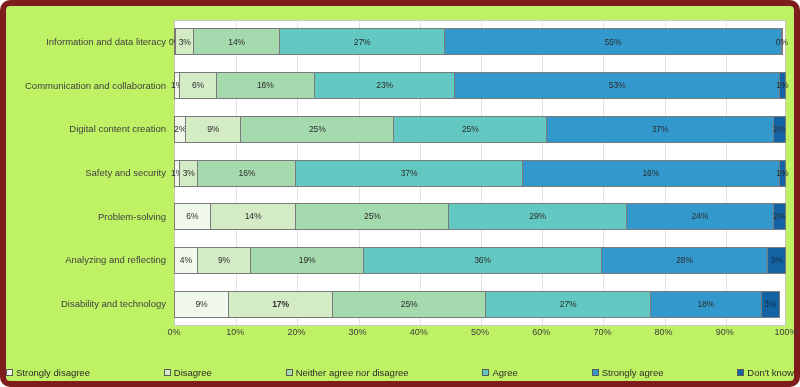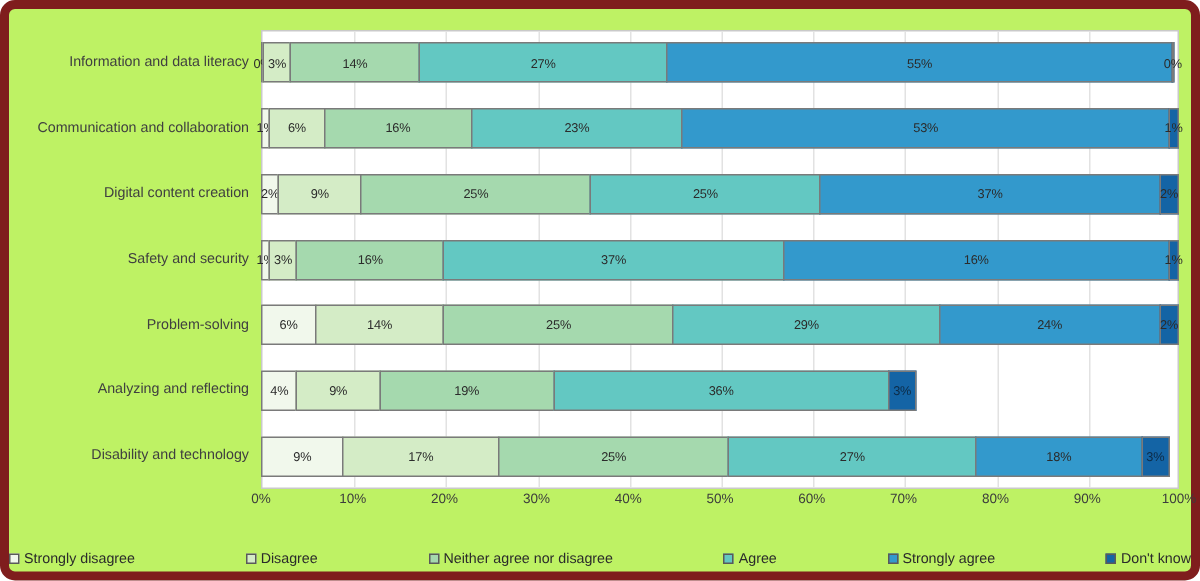--- a/index.html
+++ b/index.html
@@ -279,32 +279,35 @@
       <div class="bar-row" style="top: 226.929px;">
         <div class="seg" title="Analyzing and reflecting — Strongly disagree: 4%" style="width: 24.48px; background: rgb(241, 248, 236);">
           <span class="seg-label">4%</span>
         </div>
         <div class="seg" title="Analyzing and reflecting — Disagree: 9%" style="width: 56.08px; background: rgb(212, 236, 198);">
           <span class="seg-label">9%</span>
         </div>
         <div class="seg" title="Analyzing and reflecting — Neither agree nor disagree: 19%" style="width: 117.28px; background: rgb(165, 217, 174);">
           <span class="seg-label">19%</span>
         </div>
-        <div class="seg" title="Analyzing and reflecting — Agree: 36%" style="width: 224px; background: rgb(99, 200, 194);">
+        <div class="seg" title="Analyzing and reflecting — Agree: 36%" style="width: 246px; background: rgb(99, 200, 194);">
           <span class="seg-label">36%</span>
+        </div>
+        <div class="seg" title="Analyzing and reflecting — Strongly agree: 28%" style="width: 172.36px; background: rgb(51, 153, 204);">
+          <span class="seg-label">28%</span>
         </div>
         <div class="seg" title="Analyzing and reflecting — Don't know: 3%" style="width: 19.36px; background: rgb(20, 100, 165);">
           <span class="seg-label" style="color: rgb(13, 43, 70); position: absolute; left: 50%; transform: translateX(-50%);">3%</span>
         </div>
       </div>
       <div class="bar-row" style="top: 270.643px;">
         <div class="seg" title="Disability and technology — Strongly disagree: 9%" style="width: 55.08px; background: rgb(241, 248, 236);">
           <span class="seg-label">9%</span>
         </div>
-        <div class="seg" title="Disability and technology — Disagree: 17%" style="width: 105.04px; background: rgb(212, 236, 198);">
+        <div class="seg" title="Disability and technology — Disagree: 17%" style="width: 105.04px; background: rgb(212, 236, 198); font-weight: bold;">
           <span class="seg-label">17%</span>
         </div>
         <div class="seg" title="Disability and technology — Neither agree nor disagree: 25%" style="width: 154px; background: rgb(165, 217, 174);">
           <span class="seg-label">25%</span>
         </div>
         <div class="seg" title="Disability and technology — Agree: 27%" style="width: 166.24px; background: rgb(99, 200, 194);">
           <span class="seg-label">27%</span>
         </div>
         <div class="seg" title="Disability and technology — Strongly agree: 18%" style="width: 111.16px; background: rgb(51, 153, 204);">
           <span class="seg-label">18%</span>

